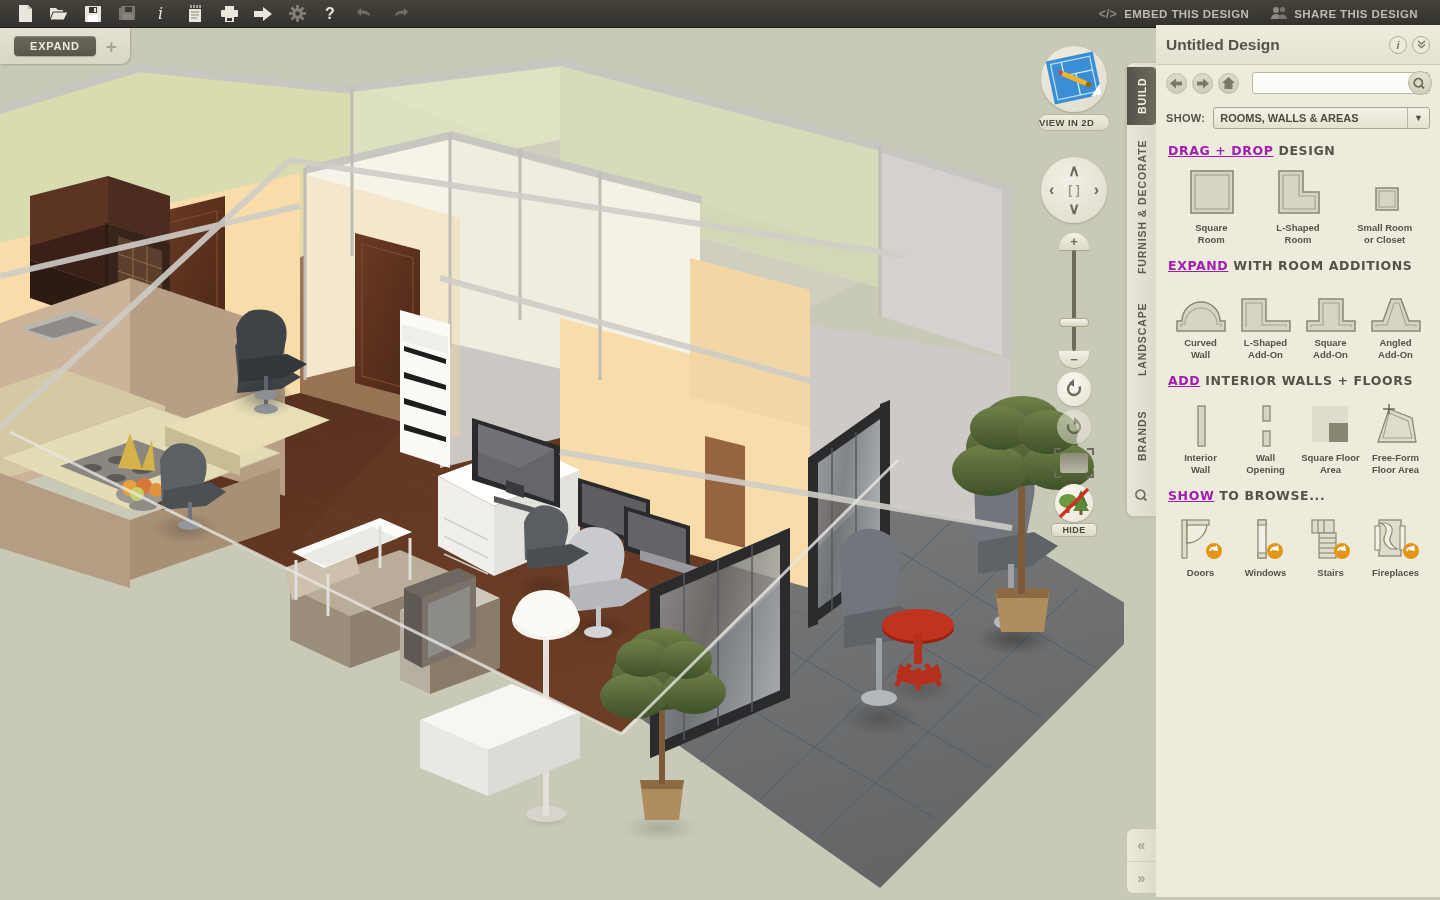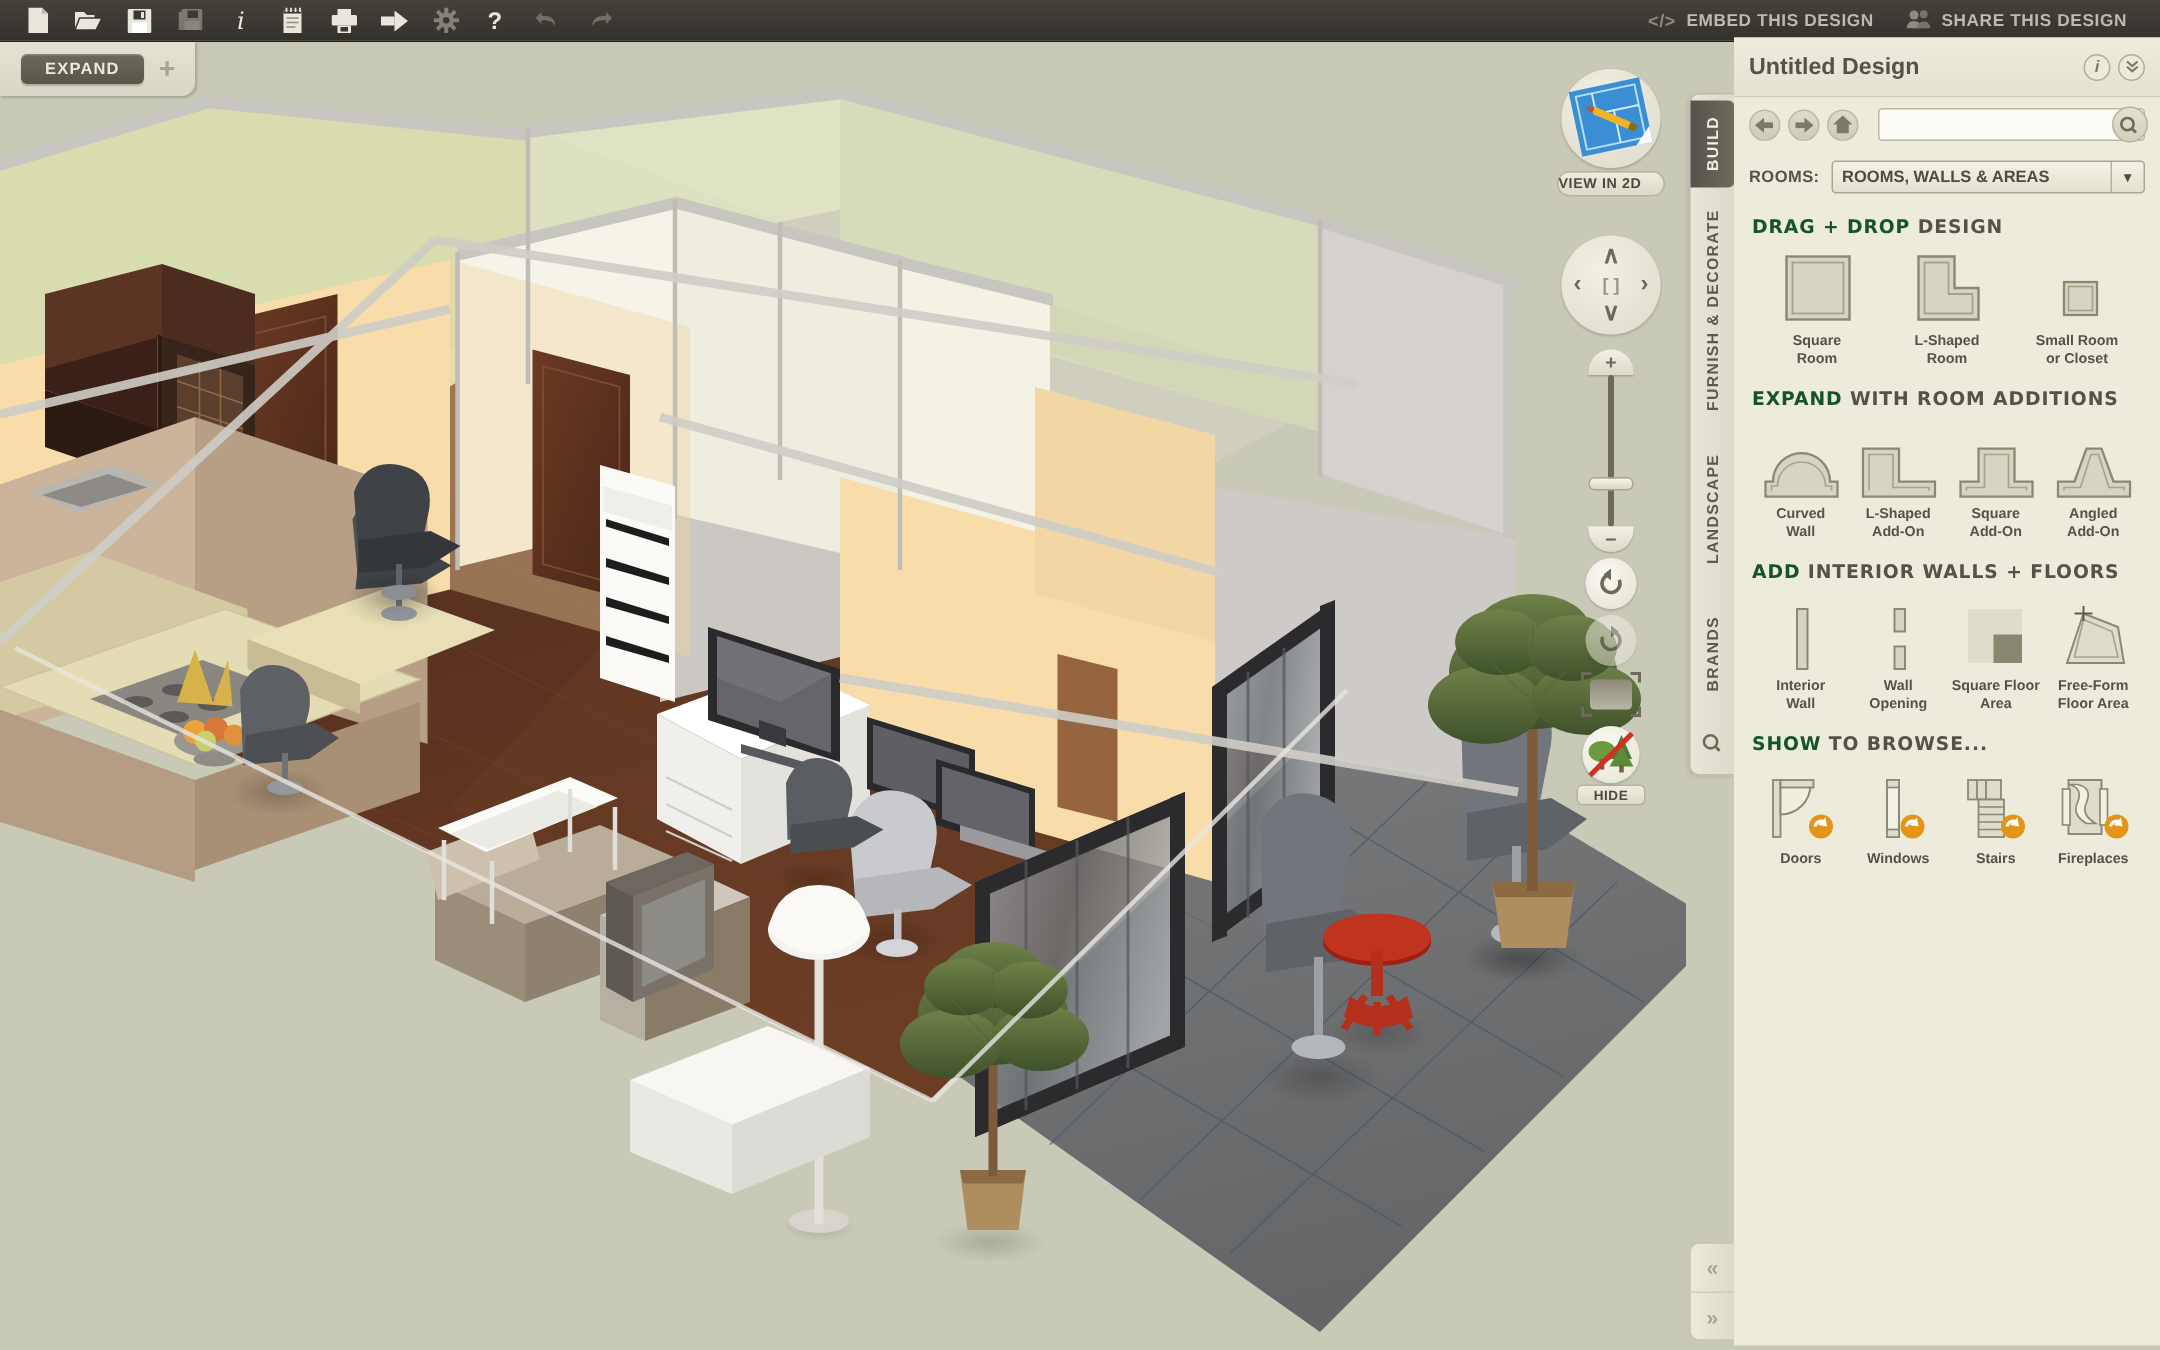--- a/index.html
+++ b/index.html
@@ -222,21 +222,21 @@
     border-left: 1px solid #b6b3a0;
     display:flex; align-items:center; justify-content:center; color:#4e4b40; font-size: 9px;
   }
 
   
   .section { padding: 8px 12px 4px; }
   .sec-head {
     font-size: 12.5px; font-weight: bold; letter-spacing: .6px; margin-bottom: 8px;
     font-family: "DejaVu Sans", sans-serif;
   }
-  .sec-head .hl { color: #14532d; }
+  .sec-head .hl { color: #a21caf; text-decoration: underline; }
   .sec-head .rest { color: #55524a; }
   .grid { display: flex; font-weight: bold; }
   .cell {
     flex: 1; display: flex; flex-direction: column; align-items: center; cursor: pointer;
   }
   .cell .art { height: 52px; display: flex; align-items: flex-end; justify-content: center; }
   .cell .cap {
     font-size: 9.5px; color: #55524a; text-align: center; line-height: 12px;
     margin-top: 4px; max-width: 66px;
   }
@@ -864,21 +864,21 @@
       <div id="search-btn">
         <svg width="14" height="14" viewBox="0 0 14 14" style="transform:rotate(-45deg)">
             <circle cx="6" cy="5.6" r="4.1" fill="none" stroke="#6d6a58" stroke-width="1.7"></circle>
             <line x1="6" y1="10.2" x2="6" y2="13.6" stroke="#6d6a58" stroke-width="2"></line>
           </svg>
       </div>
     </div>
   </div>
 
   <div id="rp-show">
-    <div id="show-label">ROOMS:</div>
+    <div id="show-label">SHOW:</div>
     <div id="show-select">
       <span>ROOMS, WALLS &amp; AREAS</span>
       <span class="arrow">▼</span>
     </div>
   </div>
 
   <div class="section">
     <div class="sec-head">
       <span class="hl">DRAG + DROP</span>
       <span class="rest">DESIGN</span>

